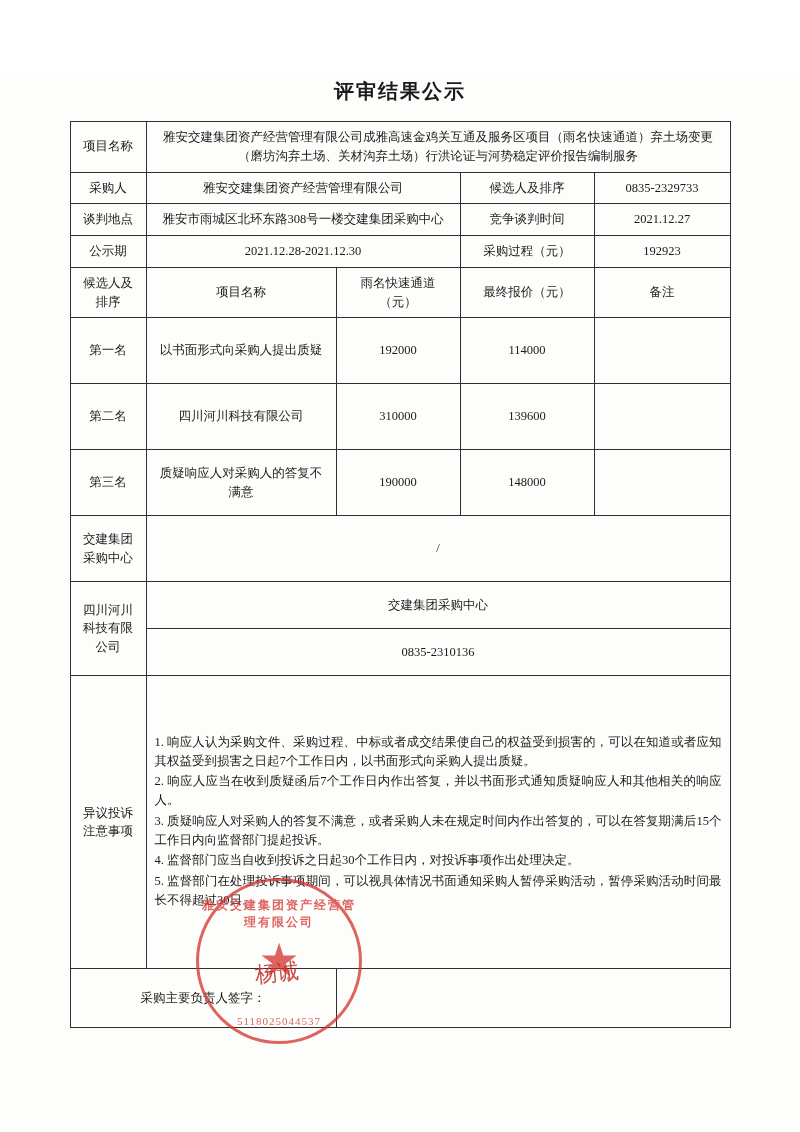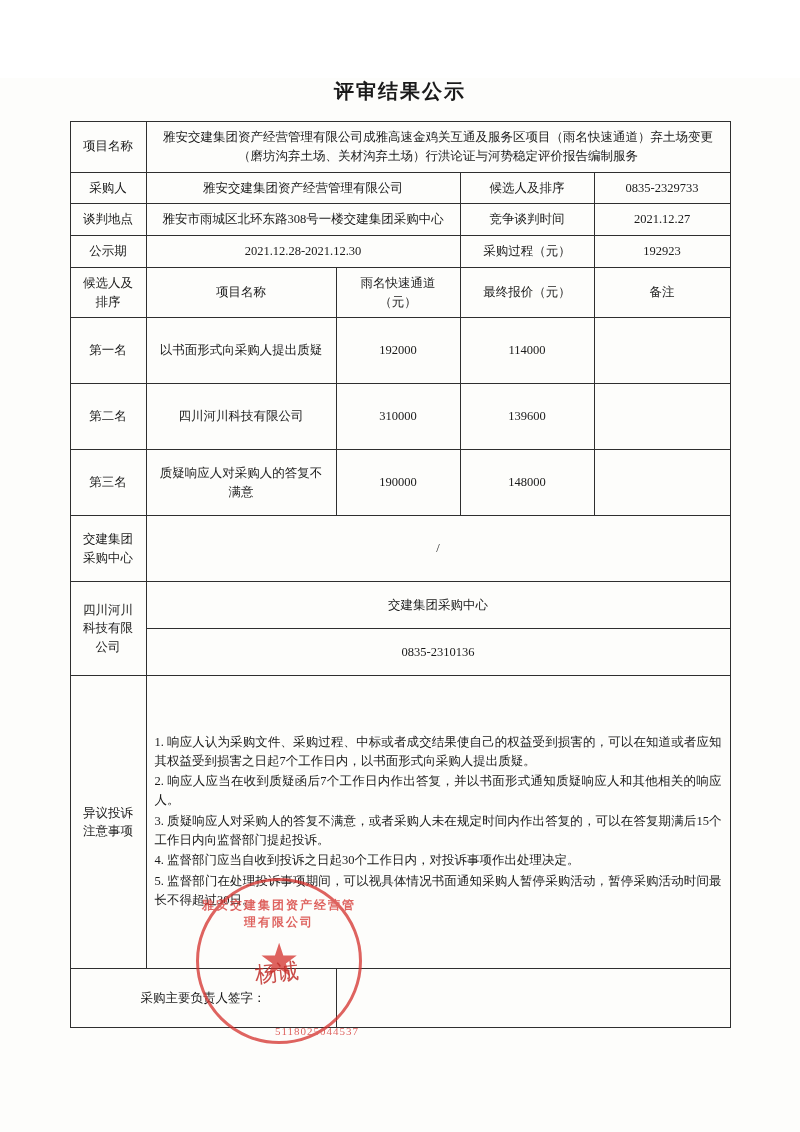--- a/index.html
+++ b/index.html
@@ -88,23 +88,23 @@
     left: 0; top: 16px;
     width: 100%;
     text-align: center;
     color: #d4302c;
     font-size: 12px;
     letter-spacing: 2px;
     font-weight: bold;
   }
   .seal .arc-bottom {
     position: absolute;
-    left: 0; bottom: 4px;
+    left: 0; bottom: 14px;
     width: 100%;
-    text-align: right;
+    text-align: center;
     color: #d4302c;
     font-size: 11px;
     letter-spacing: 1px;
   }
   .sig-hand {
     position: absolute;
     left: 255px;
     top: 880px;
     color: #c2302c;
     font-size: 22px;

